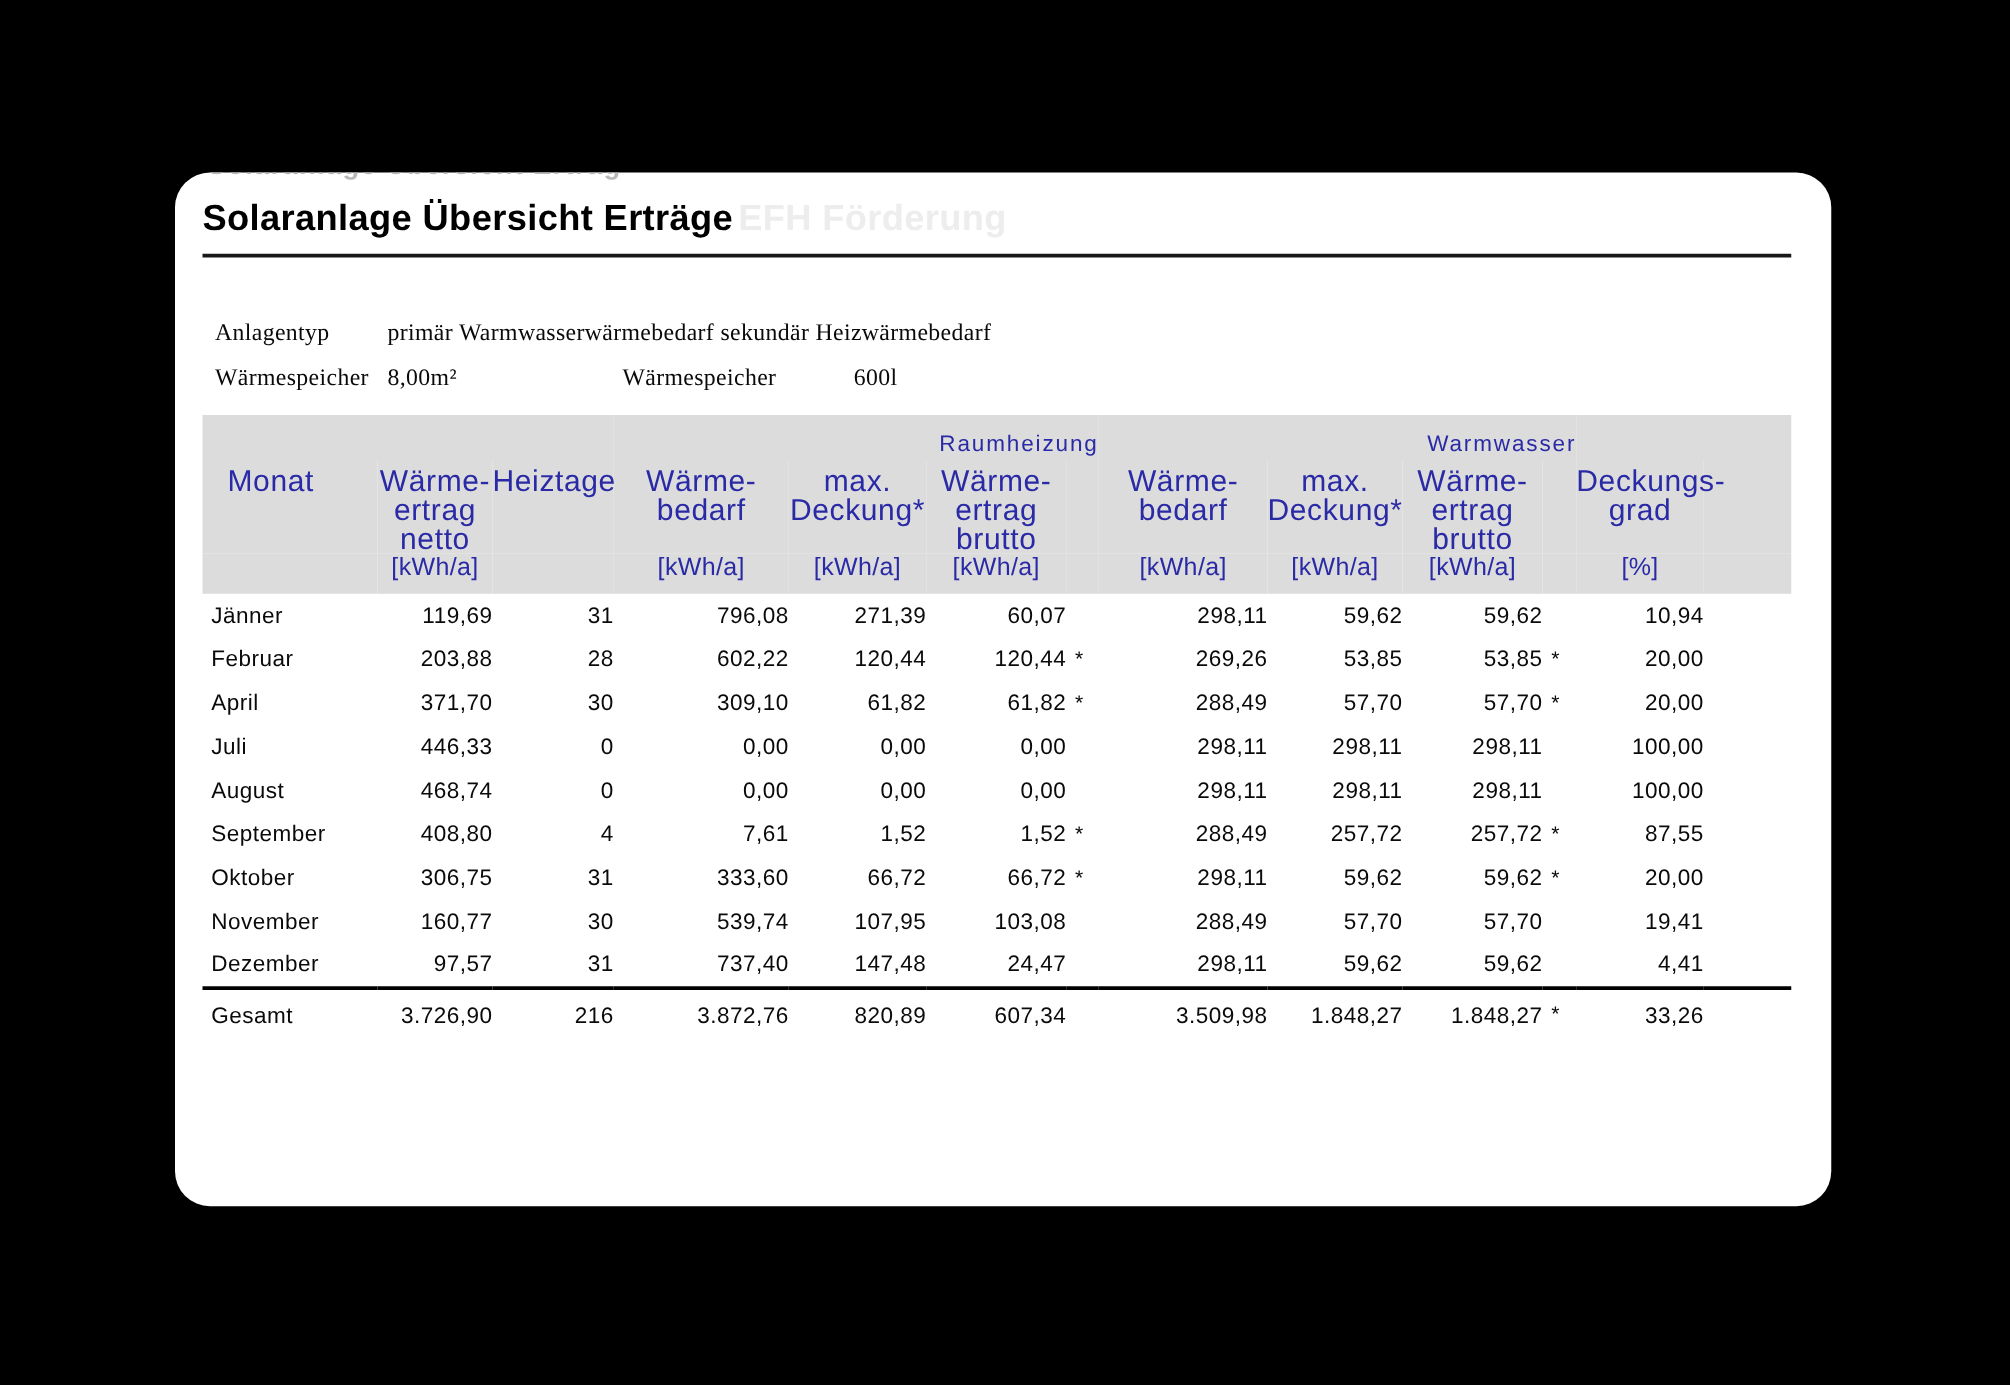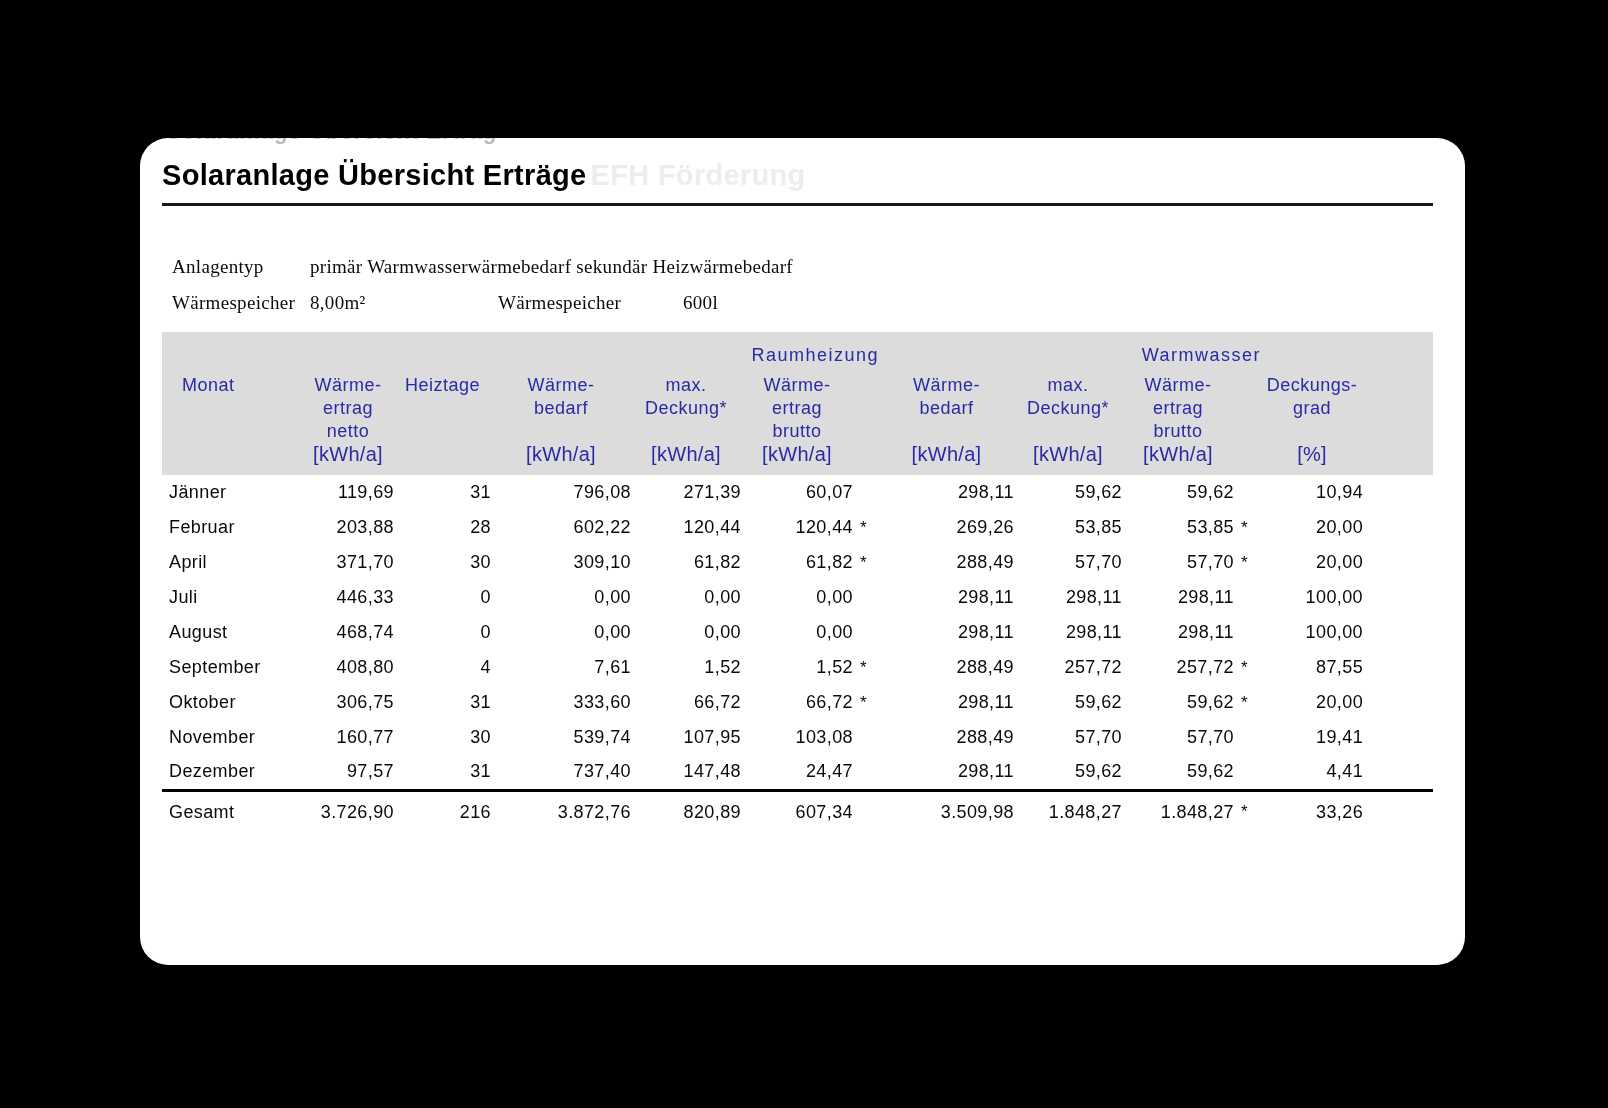--- a/index.html
+++ b/index.html
@@ -72,21 +72,21 @@
   }
   .group-row th {
     font-size:18px;
     letter-spacing:1.5px;
     height:36px;
     vertical-align:bottom;
     text-align:right;
     padding-bottom:2px;
   }
   .head-row th {
-    font-size:18px;
+    font-size:24px;
     letter-spacing:0.5px;
     line-height:23px;
     white-space:pre-line;
     vertical-align:top;
     text-align:center;
     height:72px;
     padding-top:6px;
   }
   .head-row th.h-monat { text-align:left; padding-left:20px; }
   .unit-row th {

